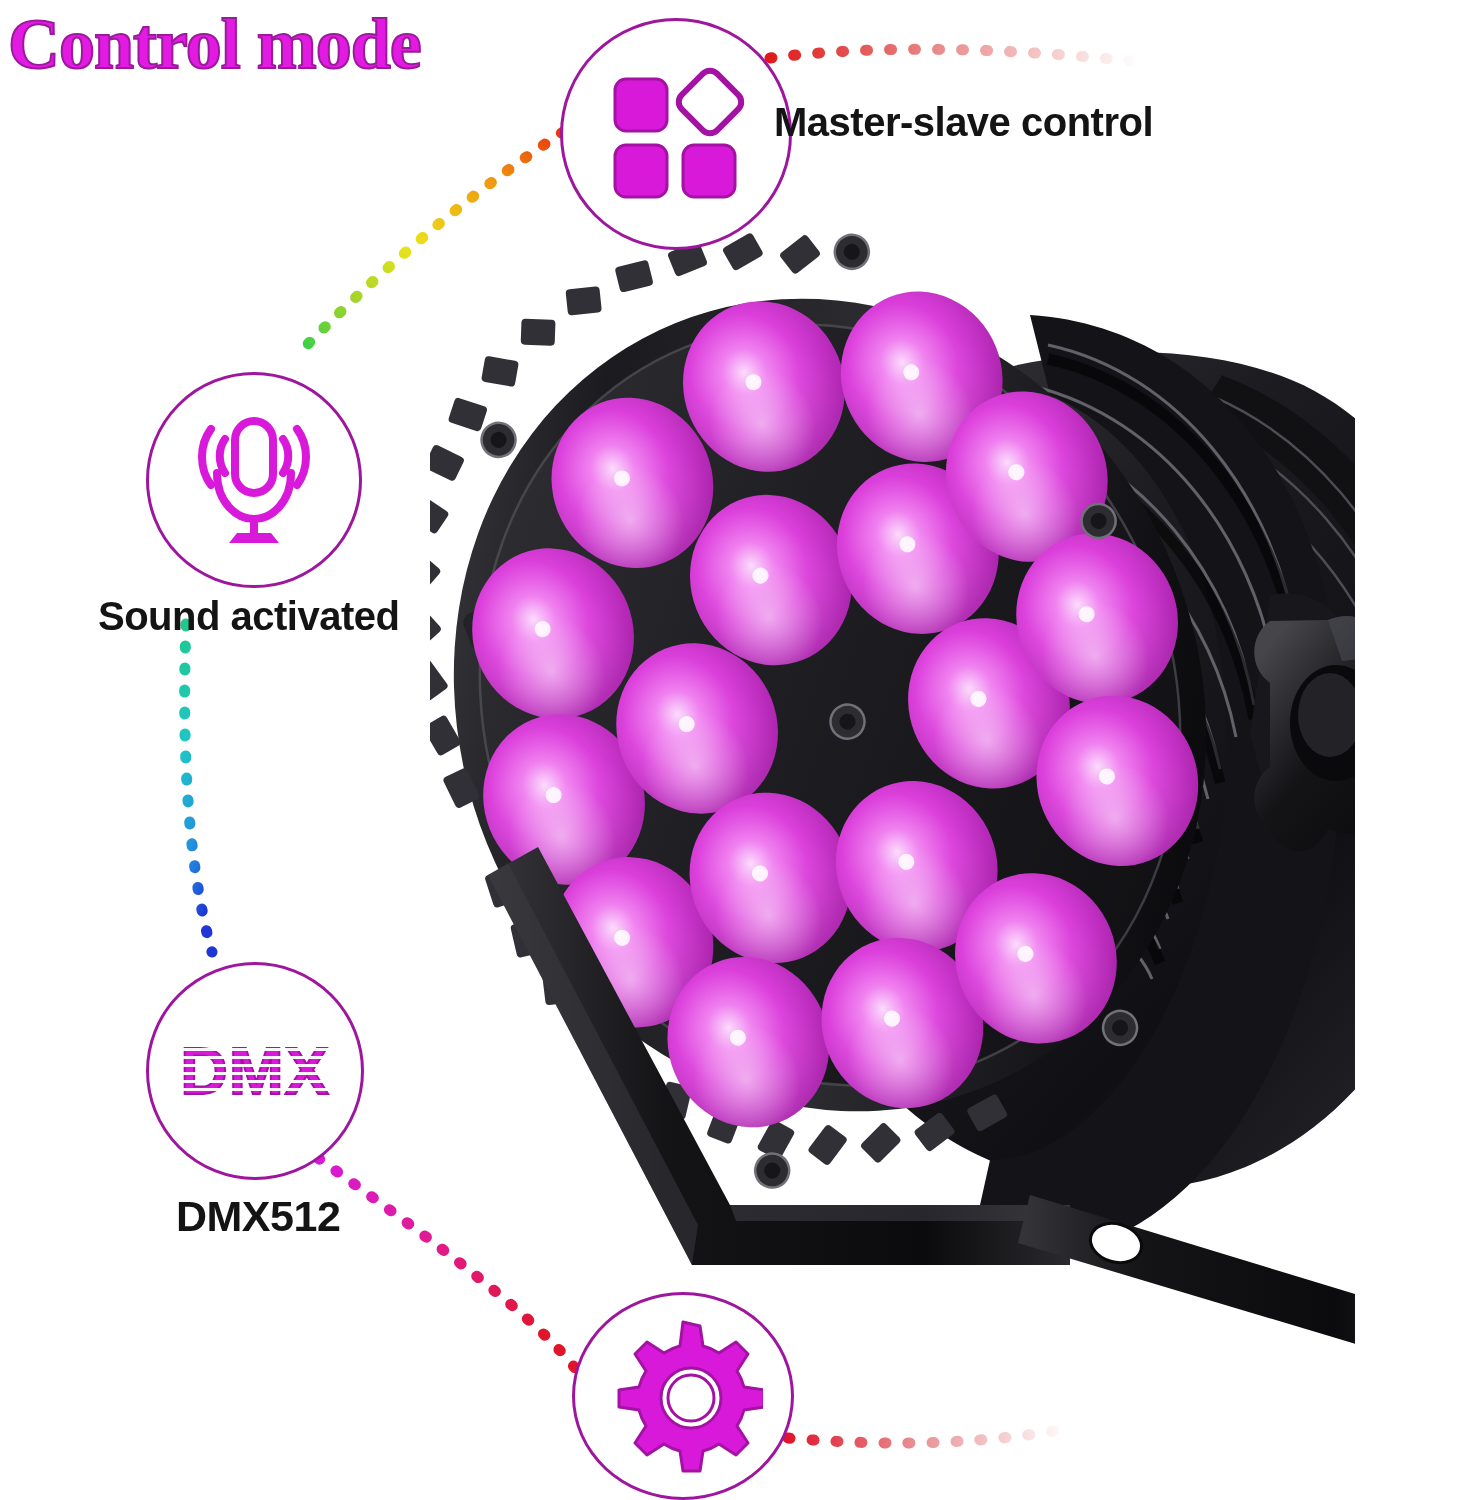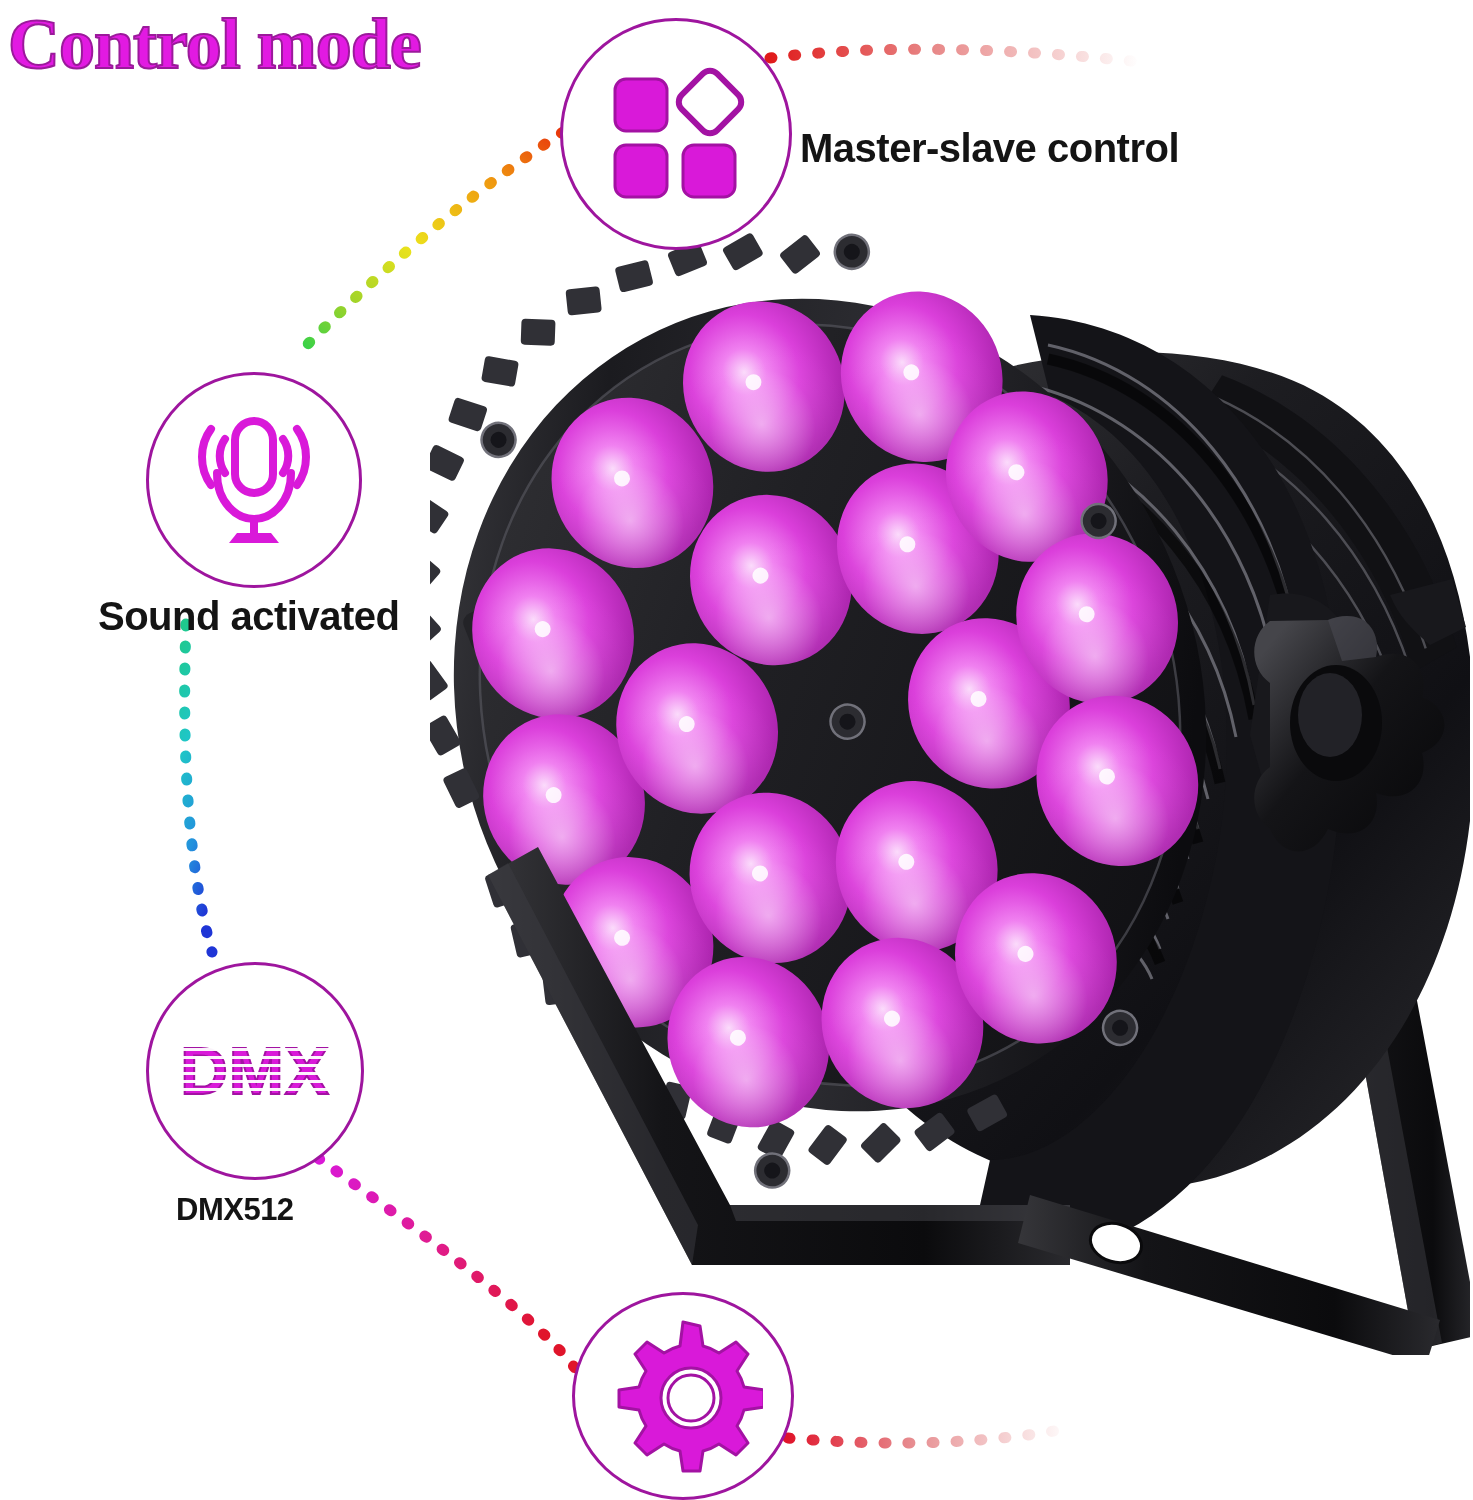--- a/index.html
+++ b/index.html
@@ -2,21 +2,21 @@
 <html><head>
 <meta charset="utf-8">
 <style>
   html, body {
     margin: 0;
     padding: 0;
     background: #ffffff;
   }
   #page {
     position: relative;
-    width: 1473px;
+    width: 1355px;
     height: 1500px;
     background: #ffffff;
     overflow: hidden;
     font-family: "Liberation Sans", sans-serif;
     text-align: center;
   }
 
   
   #title {
     position: absolute;
@@ -436,21 +436,21 @@
   </svg>
 
   <div class="feature-circle" style="left:560px; top:18px; width:232px; height:232px;">
     <svg width="150" height="150" viewBox="0 0 150 150">
       <rect x="14" y="20" width="52" height="52" rx="11" fill="#d919d9" stroke="#a312a3" stroke-width="3"></rect>
       <rect x="14" y="86" width="52" height="52" rx="11" fill="#d919d9" stroke="#a312a3" stroke-width="3"></rect>
       <rect x="82" y="86" width="52" height="52" rx="11" fill="#d919d9" stroke="#a312a3" stroke-width="3"></rect>
       <rect x="84" y="18" width="50" height="50" rx="10" fill="none" stroke="#a312a3" stroke-width="6" transform="rotate(45 109 43)"></rect>
     </svg>
   </div>
-  <div class="feature-label" style="left:800px; top:100px; font-size:40px;margin-top:26px;">Master-slave control</div>
+  <div class="feature-label" style="left:774px; top:100px; font-size:40px;">Master-slave control</div>
 
   <div class="feature-circle" style="left:146px; top:372px; width:216px; height:216px;">
     <svg width="146" height="146" viewBox="0 0 146 146">
 
       <rect x="54" y="14" width="38" height="72" rx="19" fill="none" stroke="#d919d9" stroke-width="8"></rect>
 
       <path d="M 36 66 C 36 96, 56 112, 73 112 C 90 112, 110 96, 110 66" fill="none" stroke="#d919d9" stroke-width="8" stroke-linecap="round"></path>
 
       <line x1="73" y1="112" x2="73" y2="128" stroke="#d919d9" stroke-width="8" stroke-linecap="round"></line>
 
@@ -469,21 +469,21 @@
     <div style="position:relative; width:175px; height:72px;">
       <div style="position:absolute; inset:0; display:flex; align-items:center; justify-content:center;
                   font-family:'Liberation Sans', sans-serif; font-weight:bold; font-size:66px;
                   color:#d919d9; -webkit-text-stroke:2px #a312a3; letter-spacing:1px;">DMX</div>
       <div style="position:absolute; inset:0; pointer-events:none;
                   background:repeating-linear-gradient(to bottom,
                      rgba(255,255,255,0) 0px, rgba(255,255,255,0) 5px,
                      rgba(255,255,255,0.95) 5px, rgba(255,255,255,0.95) 8px);"></div>
     </div>
   </div>
-  <div class="feature-label" style="left:176px; top:1192px; font-size:31px;">DMX512</div>
+  <div class="feature-label" style="left:176px; top:1192px; font-size:43px;">DMX512</div>
 
   <div class="feature-circle" style="left:572px; top:1292px; width:222px; height:208px;">
     <svg width="160" height="160" viewBox="0 0 160 160">
       <g fill="#d919d9" stroke="#a312a3" stroke-width="3" stroke-linejoin="round">
         <path d="M 80 6
                  L 97 10 L 100 30
                  A 52 52 0 0 1 116 37
                  L 133 26 L 145 38 L 134 55
                  A 52 52 0 0 1 141 71
                  L 161 74 L 161 91 L 141 94

